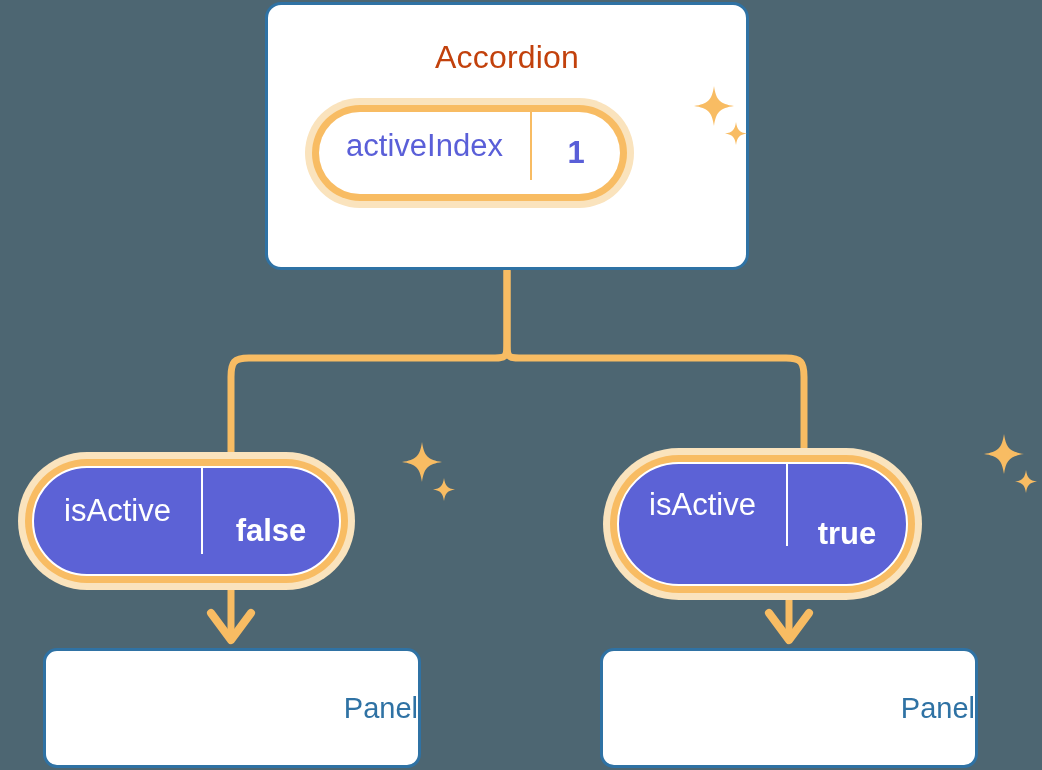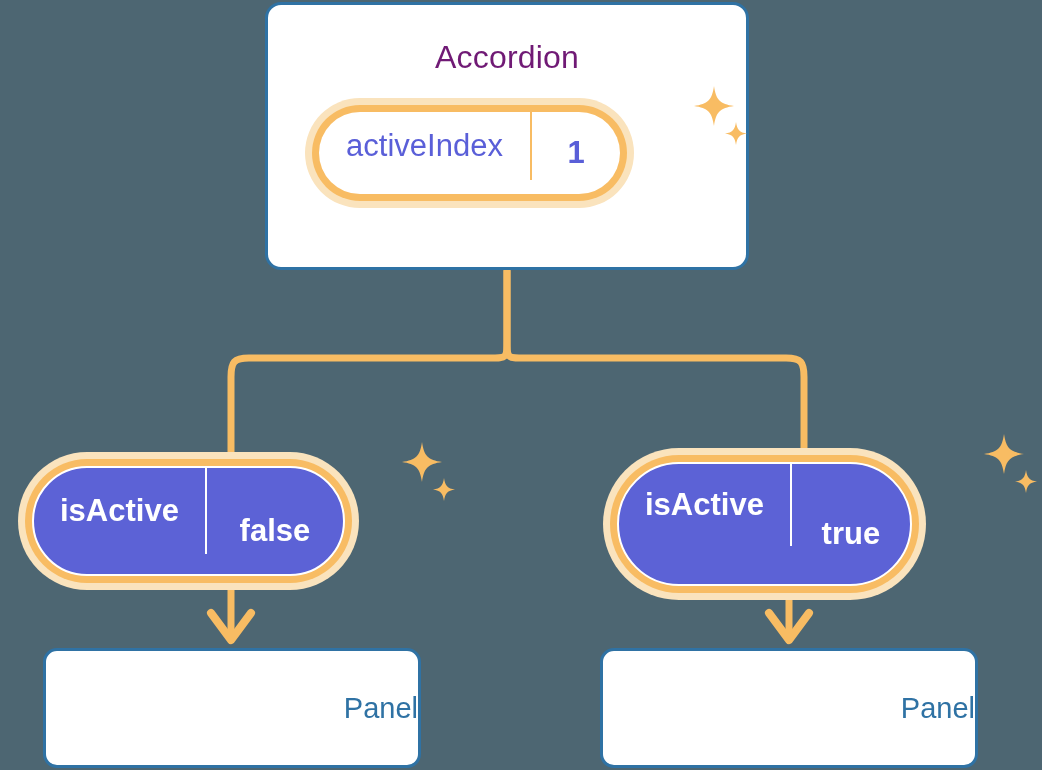--- a/index.html
+++ b/index.html
@@ -31,21 +31,21 @@
   
   .card {
     position: absolute;
     background: #ffffff;
     border: 3px solid #2f72a4;
     border-radius: 16px;
     box-sizing: border-box;
     z-index: 3;
   }
   .card-title {
-    color: #701a75;
+    color: #c2410c;
     font-size: 32px;
     font-weight: 400;
     text-align: center;
     letter-spacing: 0.2px;
   }
 
   #accordion-card {
     left: 265px;
     top: 2px;
     width: 484px;
@@ -127,21 +127,21 @@
   }
 
   
   .pill--solid .pill-inner {
     background: #5c62d6;
     border: 2px solid #ffffff;
   }
   .pill--solid .pill-key {
     color: #ffffff;
     font-size: 31px;
-    font-weight: 700;
+    font-weight: 400;
     padding: 0 26px;
     border-right: 2px solid #ffffff;
   }
   .pill--solid .pill-val {
     color: #ffffff;
     font-size: 31px;
     font-weight: 700;
     padding: 0 26px;
     margin-top: 20px;
   }

